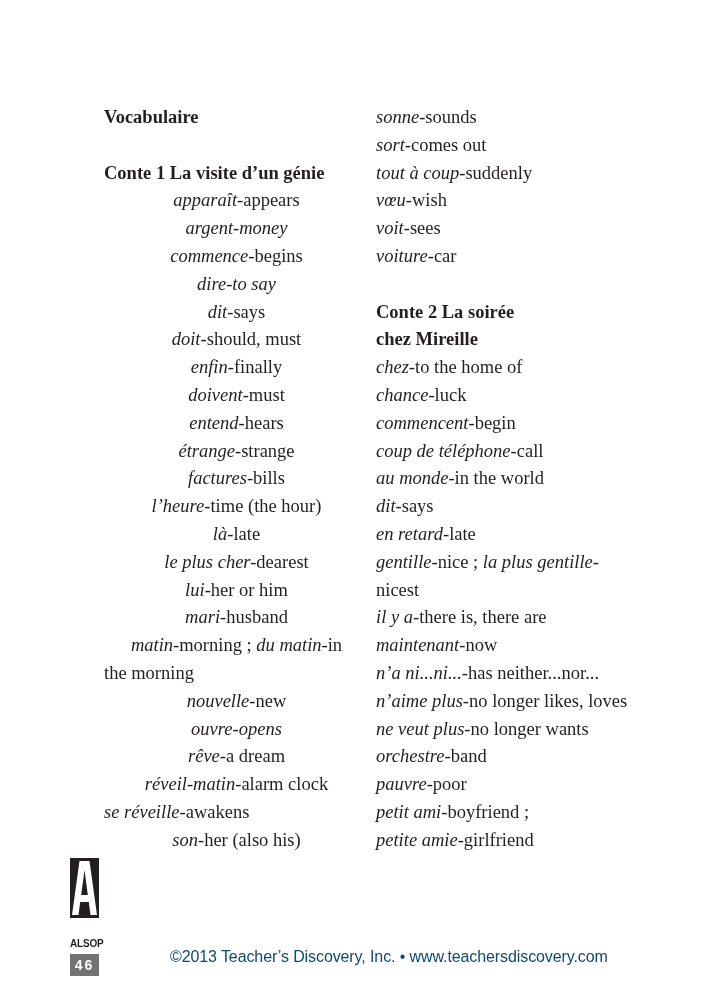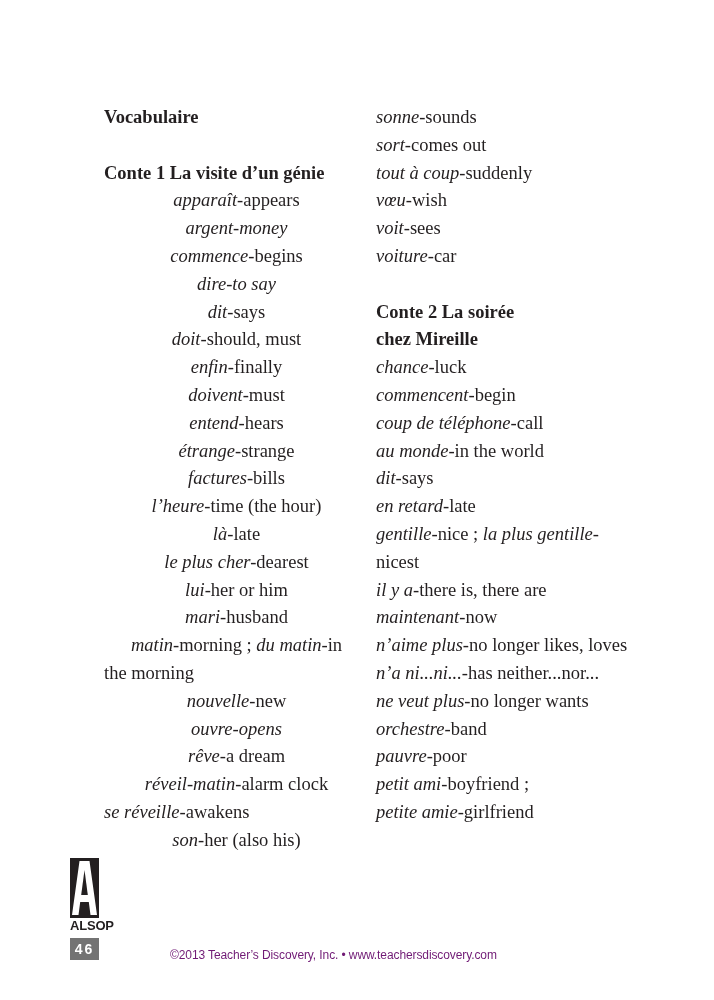--- a/index.html
+++ b/index.html
@@ -42,23 +42,23 @@
     .logo-a {
       width: 29px;
       height: 60px;
       background: #231f20;
       position: relative;
     }
     .logo-a svg { display: block; }
     .logo-text {
       font-family: "Liberation Sans", "DejaVu Sans", sans-serif;
       font-weight: bold;
-      font-size: 13px;
+      font-size: 10px;
       text-align: center;
-      margin-top: 0;
+      margin-top: 20px;
       letter-spacing: -0.2px;
       color: #231f20;
     }
     .logo-page {
       margin-top: 5px;
       width: 29px;
       height: 22px;
       background: #737373;
       color: #ffffff;
       font-family: "Liberation Sans", "DejaVu Sans", sans-serif;
@@ -66,22 +66,22 @@
       font-size: 14px;
       line-height: 22px;
       text-align: center;
       letter-spacing: 2px;
     }
     .footer {
       position: absolute;
       left: 170px;
       top: 948px;
       font-family: "Liberation Sans", "DejaVu Sans", sans-serif;
-      font-size: 12px;
-      color: #701a75;
+      font-size: 16px;
+      color: #0c4a6e;
       white-space: nowrap;
       letter-spacing: -0.1px;
     }
   </style>
 </head>
 <body>
 
 <div class="col col-left" id="col-left">
     <div class="line heading">Vocabulaire</div>
     <div class="line blank"></div>
@@ -114,32 +114,33 @@
 <div class="col col-right" id="col-right">
     <div class="line"><span class="fr">sonne-</span><span class="en">sounds</span></div>
     <div class="line"><span class="fr">sort-</span><span class="en">comes out</span></div>
     <div class="line"><span class="fr">tout à coup-</span><span class="en">suddenly</span></div>
     <div class="line"><span class="fr">vœu-</span><span class="en">wish</span></div>
     <div class="line"><span class="fr">voit-</span><span class="en">sees</span></div>
     <div class="line"><span class="fr">voiture-</span><span class="en">car</span></div>
     <div class="line blank"></div>
     <div class="line heading">Conte 2 La soirée</div>
     <div class="line heading">chez Mireille</div>
+    <div class="line"><span class="fr">chez-</span><span class="en">to the home of</span></div>
     <div class="line"><span class="fr">chance-</span><span class="en">luck</span></div>
     <div class="line"><span class="fr">commencent-</span><span class="en">begin</span></div>
     <div class="line"><span class="fr">coup de téléphone-</span><span class="en">call</span></div>
     <div class="line"><span class="fr">au monde-</span><span class="en">in the world</span></div>
     <div class="line"><span class="fr">dit-</span><span class="en">says</span></div>
     <div class="line"><span class="fr">en retard-</span><span class="en">late</span></div>
     <div class="line"><span class="fr">gentille-</span><span class="en">nice ; </span><span class="fr">la plus gentille-</span></div>
     <div class="line"><span class="en">nicest</span></div>
     <div class="line"><span class="fr">il y a-</span><span class="en">there is, there are</span></div>
     <div class="line"><span class="fr">maintenant-</span><span class="en">now</span></div>
+    <div class="line"><span class="fr">n’a ni...ni...-</span><span class="en">has neither...nor...</span></div>
     <div class="line"><span class="fr">n’aime plus-</span><span class="en">no longer likes, loves</span></div>
-    <div class="line"><span class="fr">n’a ni...ni...-</span><span class="en">has neither...nor...</span></div>
     <div class="line"><span class="fr">ne veut plus-</span><span class="en">no longer wants</span></div>
     <div class="line"><span class="fr">orchestre-</span><span class="en">band</span></div>
     <div class="line"><span class="fr">pauvre-</span><span class="en">poor</span></div>
     <div class="line"><span class="fr">petit ami-</span><span class="en">boyfriend ;</span></div>
     <div class="line"><span class="fr">petite amie-</span><span class="en">girlfriend</span></div>
   </div>
 
 <div class="logo">
   <div class="logo-a">
     <svg width="29" height="60" viewBox="0 0 29 60">

